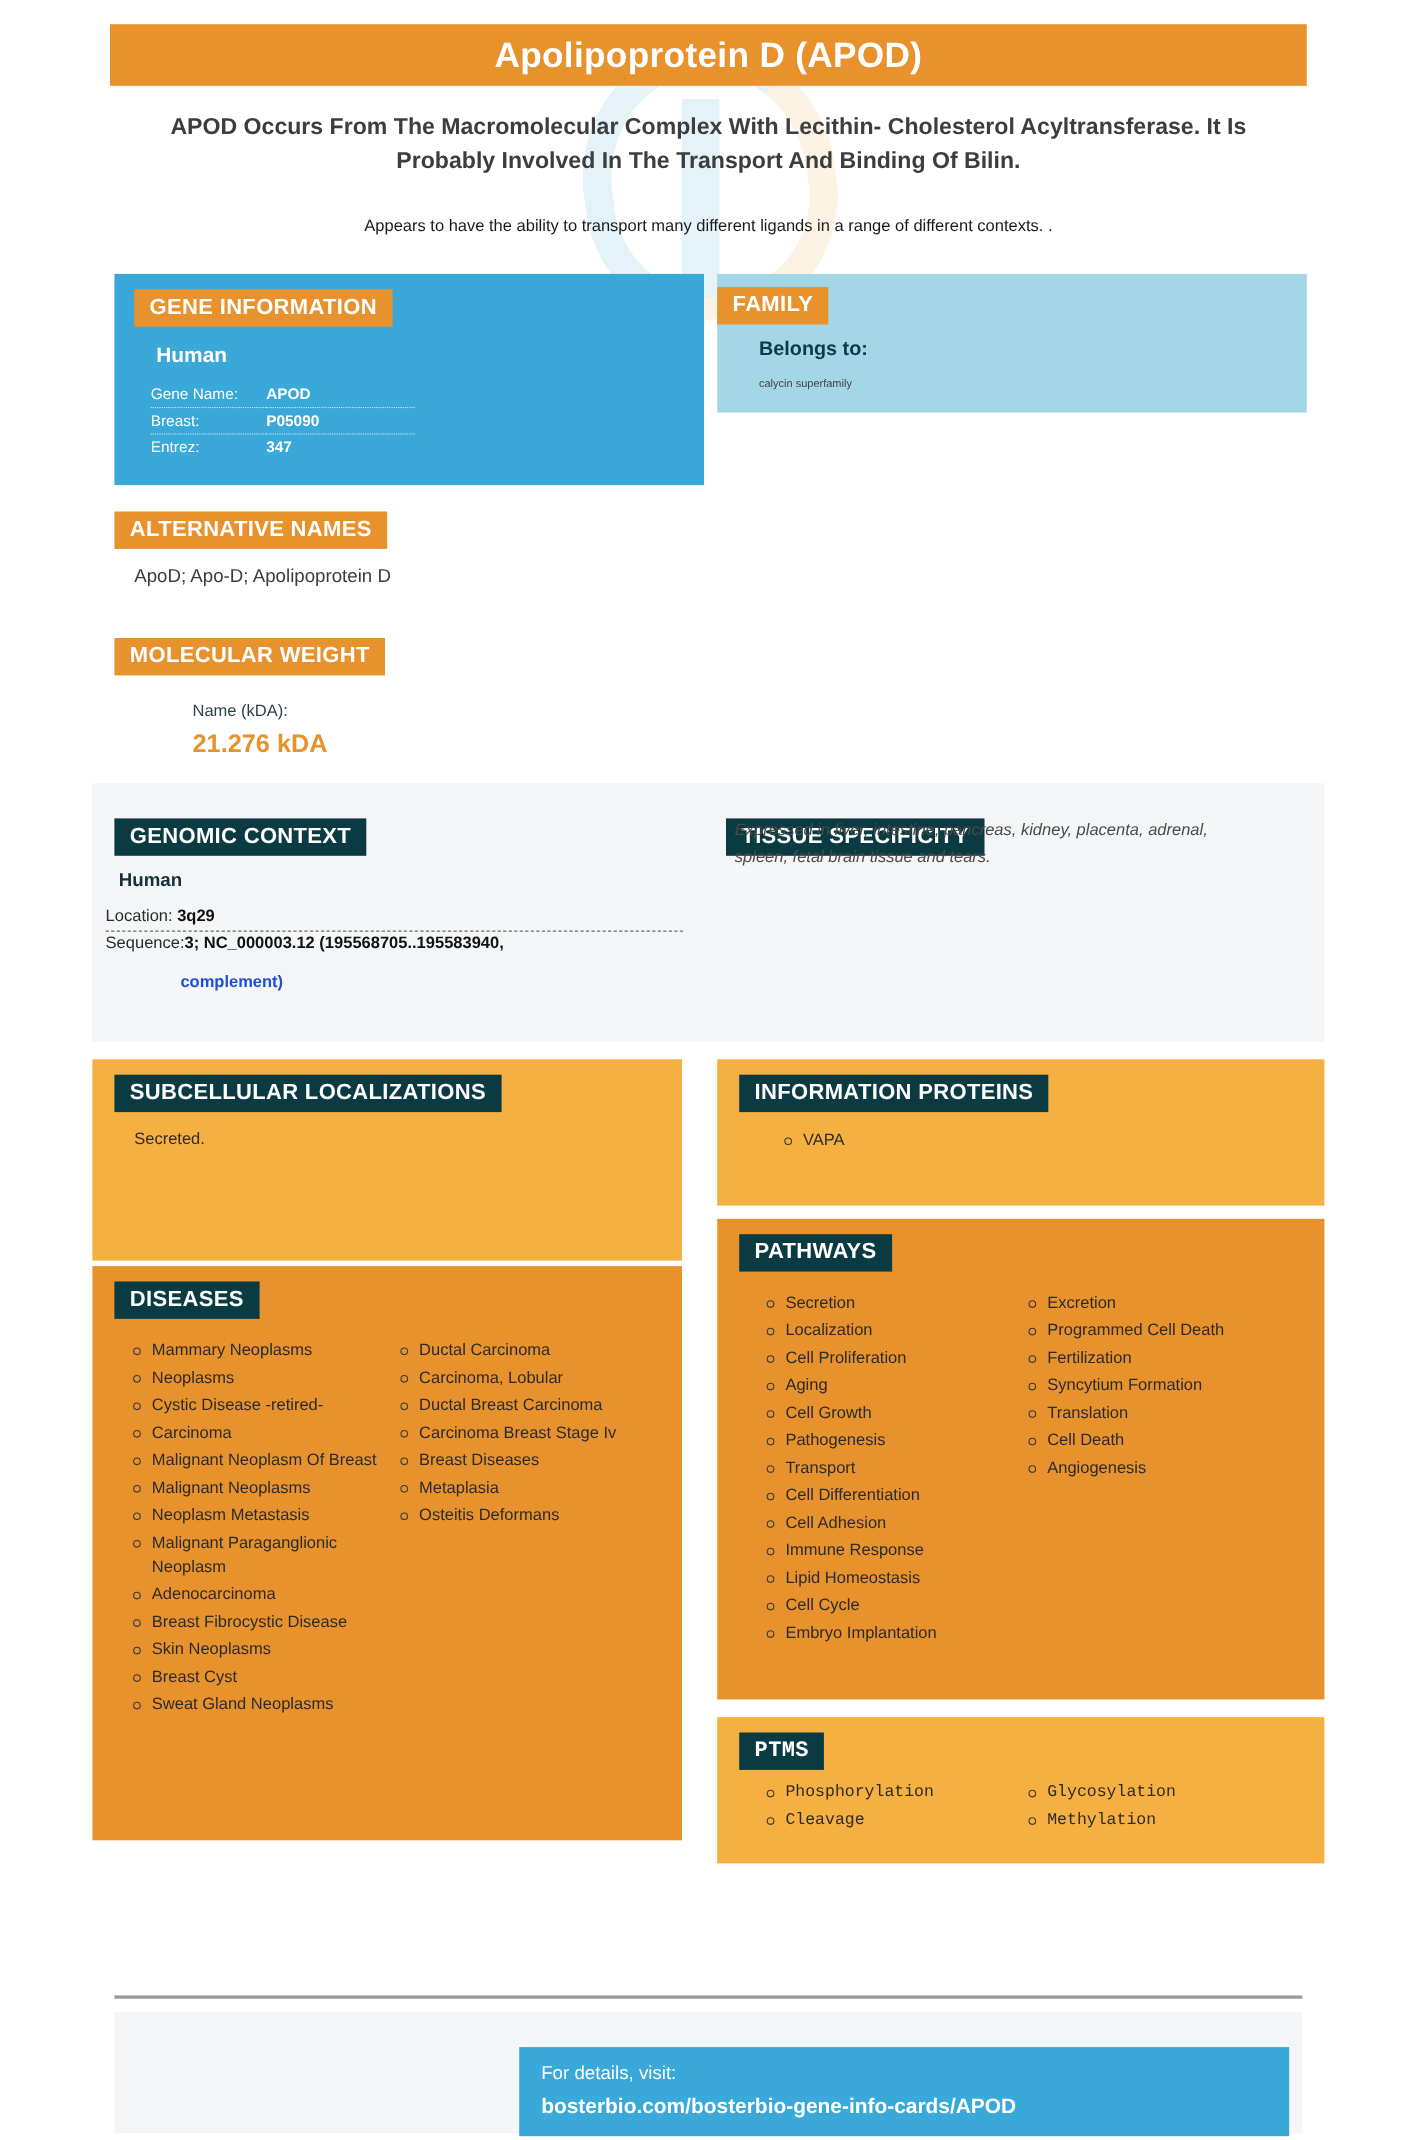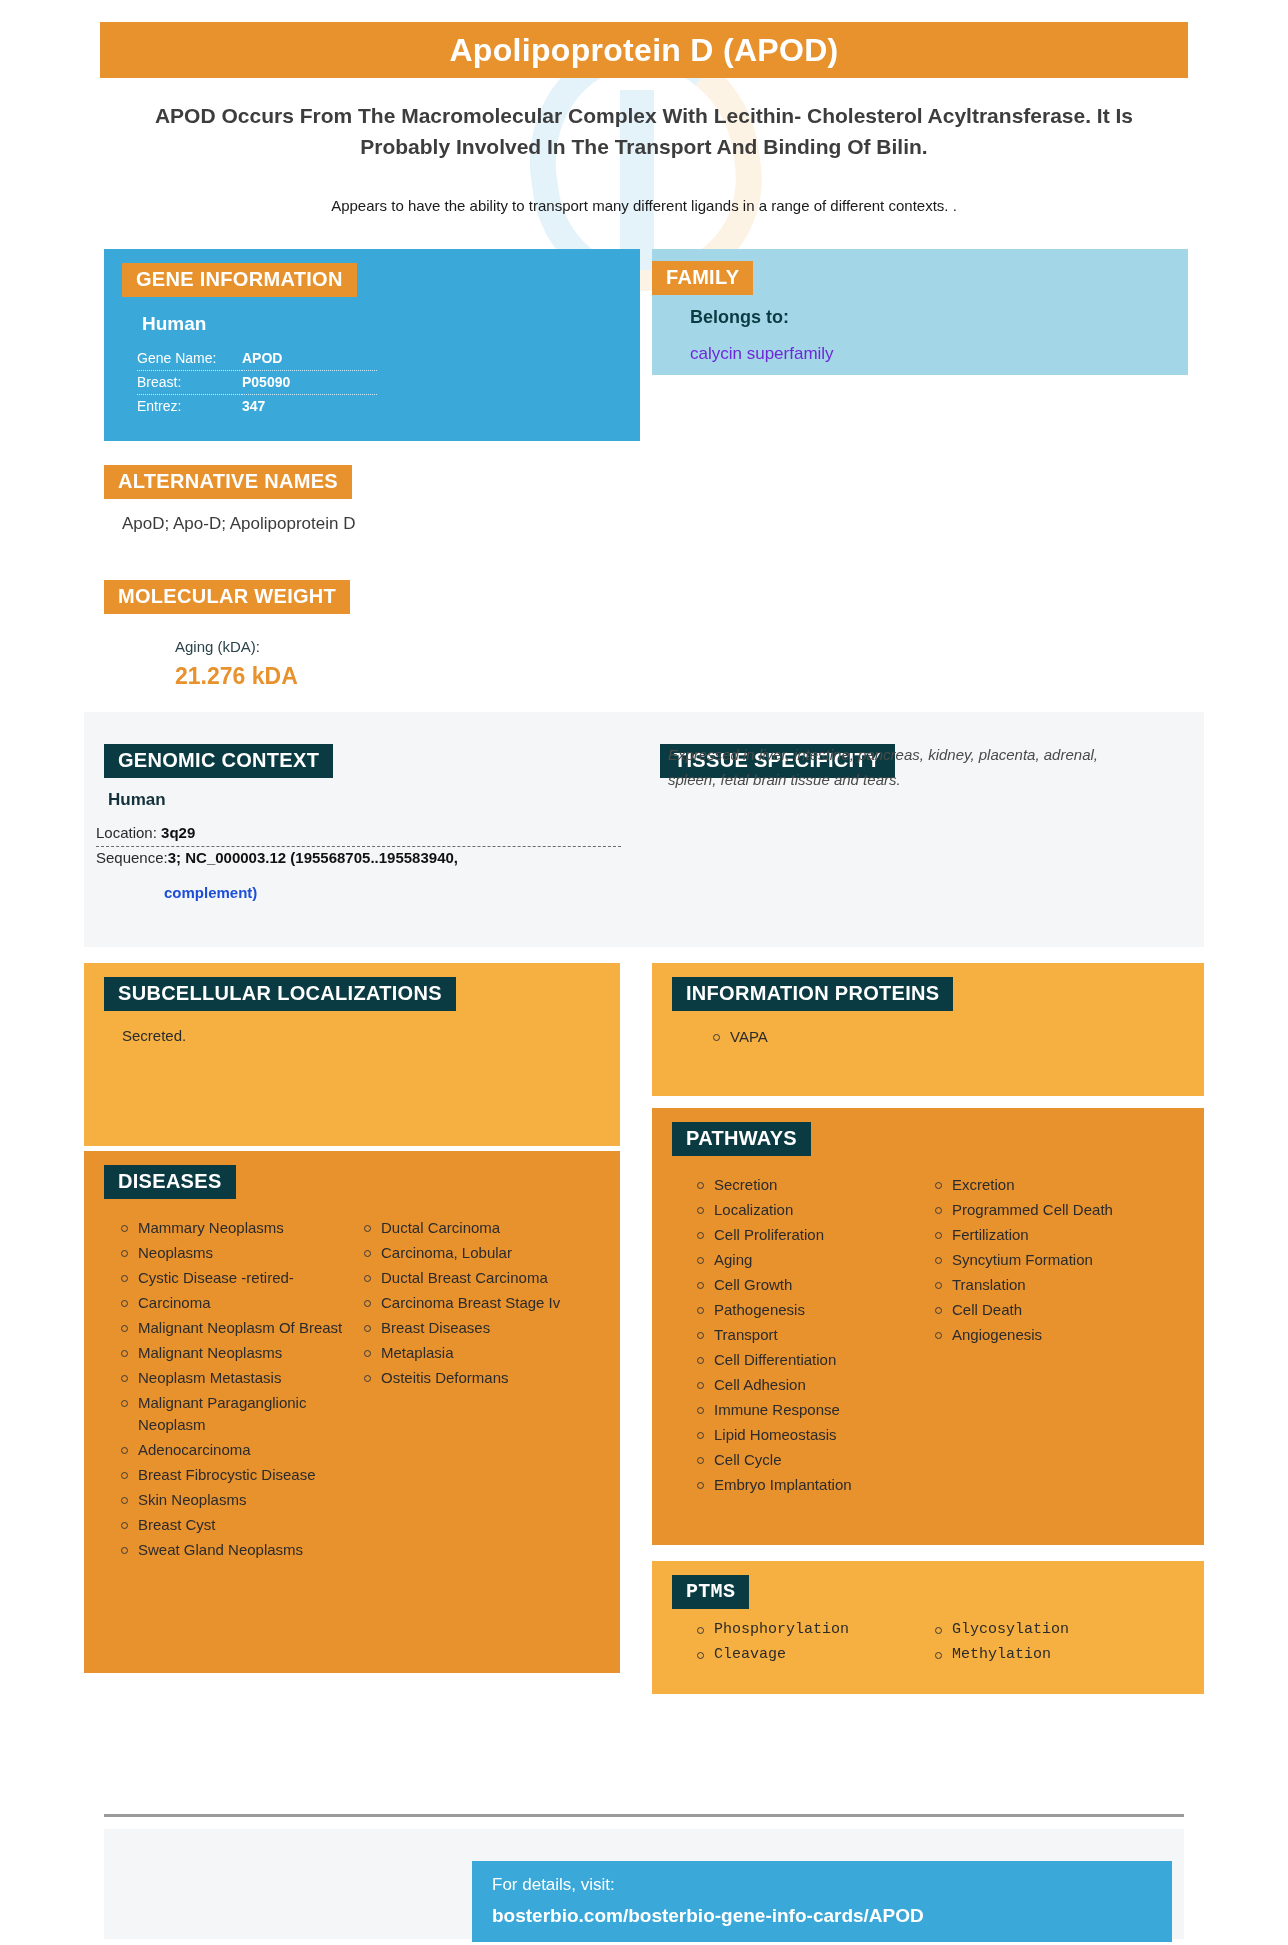--- a/index.html
+++ b/index.html
@@ -116,21 +116,21 @@
     width: 536px; height: 126px;
     background: #a3d7e8;
   }
   .family-panel .tag { position: absolute; left: 0px; top: 12px; }
   .family-belongs {
     position: absolute; left: 38px; top: 58px;
     color: #0b3b42; font-size: 18px; font-weight: bold; text-align: right;
   }
   .family-value {
     position: absolute; left: 38px; top: 95px;
-    color: #6d28d9; font-size: 17px;
+    color: #404040; font-size: 10px;
   }
 
   
   .altnames-tag { position: absolute; left: 104px; top: 465px; }
   .altnames-value {
     position: absolute; left: 122px; top: 514px;
     color: #3b3b3b; font-size: 17px;
   }
 
   
@@ -300,21 +300,21 @@
   <div class="family-panel">
     <span class="tag tag-orange">FAMILY</span>
     <div class="family-belongs">Belongs to:</div>
     <div class="family-value">calycin superfamily</div>
   </div>
 
   <span class="tag tag-orange altnames-tag">ALTERNATIVE NAMES</span>
   <div class="altnames-value">ApoD; Apo-D; Apolipoprotein D</div>
 
   <span class="tag tag-orange mw-tag">MOLECULAR WEIGHT</span>
-  <div class="mw-label">Aging (kDA):</div>
+  <div class="mw-label">Name (kDA):</div>
   <div class="mw-value">21.276 kDA</div>
 
   <div class="grey-band"></div>
 
   <span class="tag tag-dark genomic-tag">GENOMIC CONTEXT</span>
   <div class="genomic-species">Human</div>
   <div class="genomic-rows">
     <div class="genomic-row dotted">
       <span class="k">Location:</span>
       <span class="v">3q29</span>

